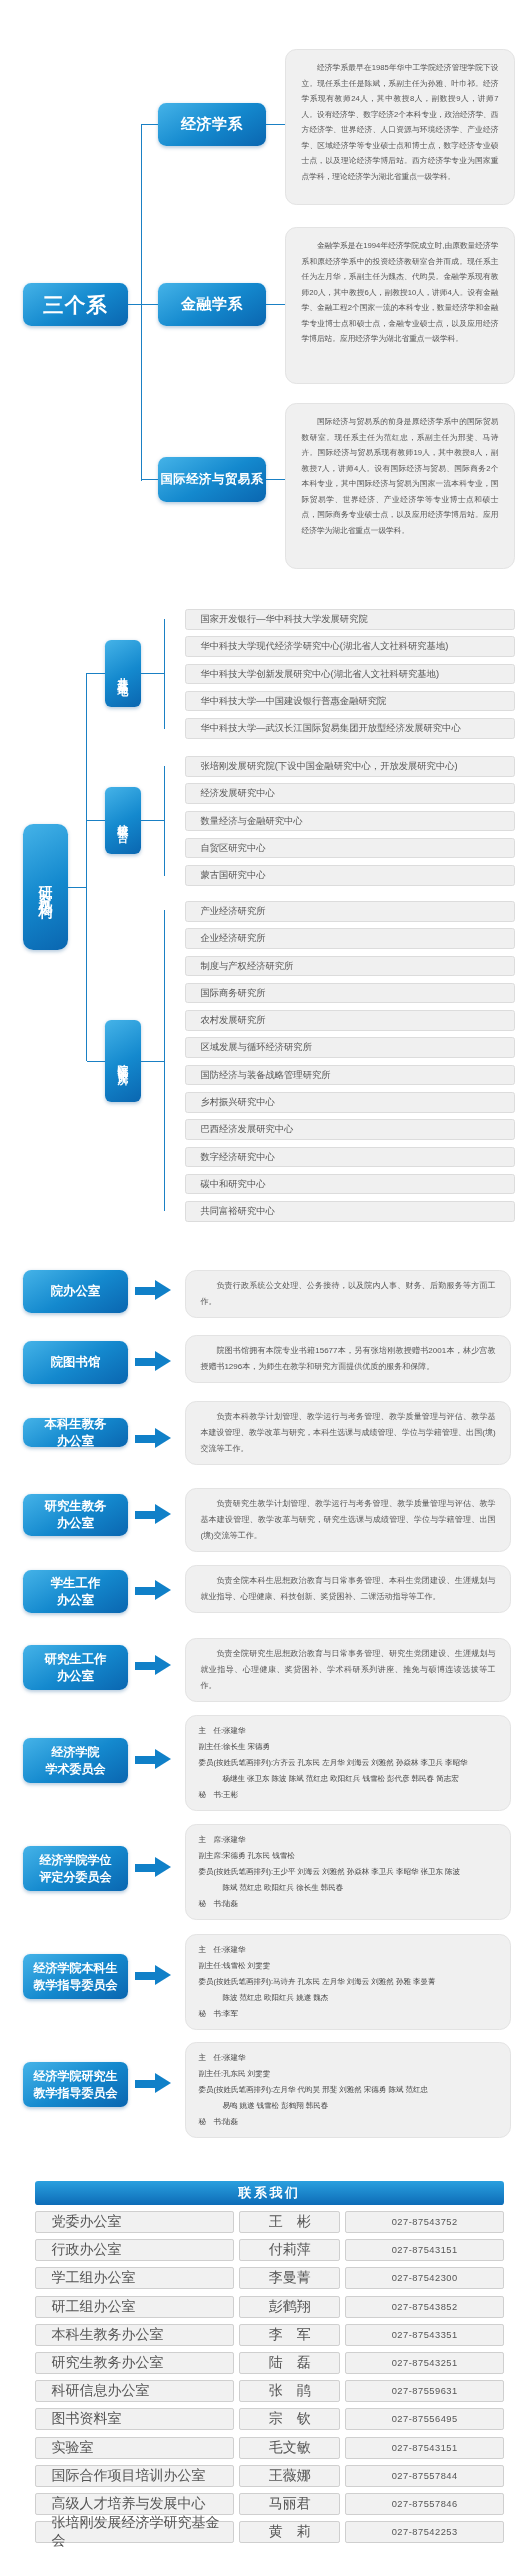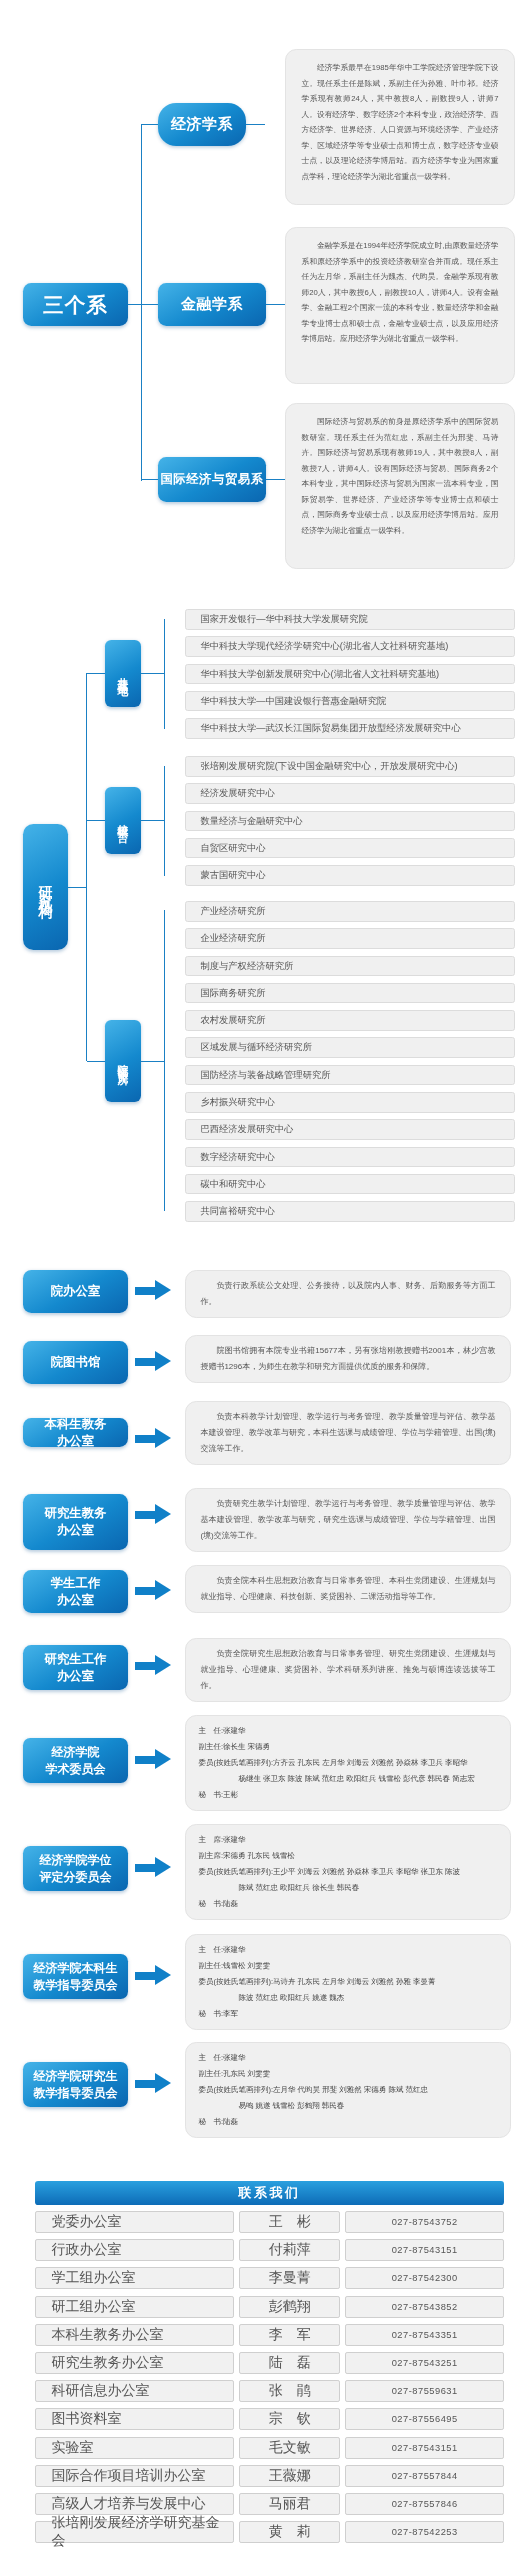--- a/index.html
+++ b/index.html
@@ -30,21 +30,21 @@
   .gnode::before{content:"";position:absolute;left:-18.5px;top:50%;margin-top:-0.5px;width:18.5px;height:1px;background:#1a80c4;}
   .gnode::after{content:"";position:absolute;right:-24px;top:50%;margin-top:-0.5px;width:24px;height:1px;background:#1a80c4;}
 
   
   .card{position:absolute;box-sizing:border-box;background:#f0f0f0;border:0.5px solid #e3e3e3;
         border-radius:11.3px;color:#555;}
   .card p{margin:0;padding:10.3px 15.5px;font-size:7.7px;line-height:15.5px;text-align:justify;text-indent:2em;}
   .ocard p{padding:7.2px 14.4px;font-size:8px;line-height:16px;}
   .ccard{padding:7.2px 12.4px;}
   .cline{font-size:7.5px;line-height:16px;color:#444;white-space:nowrap;}
-  .cline.indent{margin-left:40px;}
+  .cline.indent{margin-left:24px;}
 
   
   .bargroup{position:absolute;left:185px;width:330px;display:flex;flex-direction:column;gap:6.7px;}
   .bar{position:relative;box-sizing:border-box;height:20.6px;background:#f0f0f0;border:0.5px solid #dcdcdc;
        border-radius:2.6px;font-size:9.3px;color:#555;line-height:19.6px;padding-left:14.4px;
        white-space:nowrap;overflow:hidden;}
   .bar::before{content:"";position:absolute;left:-21px;top:50%;margin-top:-0.5px;width:21px;height:1px;background:#1a80c4;}
 
   
   .arrow{position:absolute;left:135px;width:19.6px;height:8.2px;background:#1080c8;}
@@ -66,21 +66,21 @@
 </style>
 </head>
 <body>
 
 <div class="canvas">
 
   <div class="vline" style="left:141px;top:124px;width:1px;height:357px;"></div>
 
   <div class="bnode root1" style="left:23px;top:283px;width:105px;height:43px;">三个系</div>
 
-  <div class="bnode dept-node" style="left:158px;top:103px;width:88px;height:43px;border-radius:18px;">经济学系</div>
+  <div class="bnode dept-node" style="left:158px;top:103px;width:108px;height:43px;">经济学系</div>
   <div class="card" style="left:285px;top:49px;width:230px;min-height:156px;">
     <p>经济学系最早在1985年华中工学院经济管理学院下设立。现任系主任是陈斌，系副主任为孙雅、叶巾祁。经济学系现有教师24人，其中教授8人，副数授9人，讲师7人。设有经济学、数字经济2个本科专业，政治经济学、西方经济学、世界经济、人口资源与环境经济学、产业经济学、区域经济学等专业硕士点和博士点，数字经济专业硕士点，以及理论经济学博后站。西方经济学专业为国家重点学科，理论经济学为湖北省重点一级学科。</p>
   </div>
 
   <div class="bnode dept-node" style="left:158px;top:283px;width:108px;height:43px;">金融学系</div>
   <div class="card" style="left:285px;top:227px;width:230px;min-height:157px;">
     <p>金融学系是在1994年经济学院成立时,由原数量经济学系和原经济学系中的投资经济教研室合并而成。现任系主任为左月华，系副主任为魏杰、代昀昊。金融学系现有教师20人，其中教授6人，副教授10人，讲师4人。设有金融学、金融工程2个国家一流的本科专业，数量经济学和金融学专业博士点和硕士点，金融专业硕士点，以及应用经济学博后站。应用经济学为湖北省重点一级学科。</p>
   </div>
 
   <div class="bnode dept-node long" style="left:158px;top:457px;width:108px;height:45px;">国际经济与贸易系</div>
@@ -144,21 +144,21 @@
     <p>院图书馆拥有本院专业书籍15677本，另有张培刚教授赠书2001本，林少宫教授赠书1296本，为师生在教学和研究方面提供优质的服务和保障。</p>
   </div>
 
   <div class="bnode onode" style="left:23px;top:1418px;width:105px;height:29px;">本科生教务
 办公室</div>
   <div class="arrow" style="top:1435px;"></div>
   <div class="card ocard" style="left:185px;top:1401px;width:326px;">
     <p>负责本科教学计划管理、教学运行与考务管理、教学质量管理与评估、教学基本建设管理、教学改革与研究，本科生选课与成绩管理、学位与学籍管理、出国(境)交流等工作。</p>
   </div>
 
-  <div class="bnode onode" style="left:23px;top:1494px;width:105px;height:56px;">研究生教务
+  <div class="bnode onode" style="left:23px;top:1494px;width:105px;height:42px;">研究生教务
 办公室</div>
   <div class="arrow" style="top:1511px;"></div>
   <div class="card ocard" style="left:185px;top:1488px;width:326px;">
     <p>负责研究生教学计划管理、教学运行与考务管理、教学质量管理与评估、教学基本建设管理、教学改革与研究，研究生选课与成绩管理、学位与学籍管理、出国(境)交流等工作。</p>
   </div>
 
   <div class="bnode onode" style="left:23px;top:1570px;width:105px;height:43px;">学生工作
 办公室</div>
   <div class="arrow" style="top:1587px;"></div>
   <div class="card ocard" style="left:185px;top:1565px;width:326px;">

